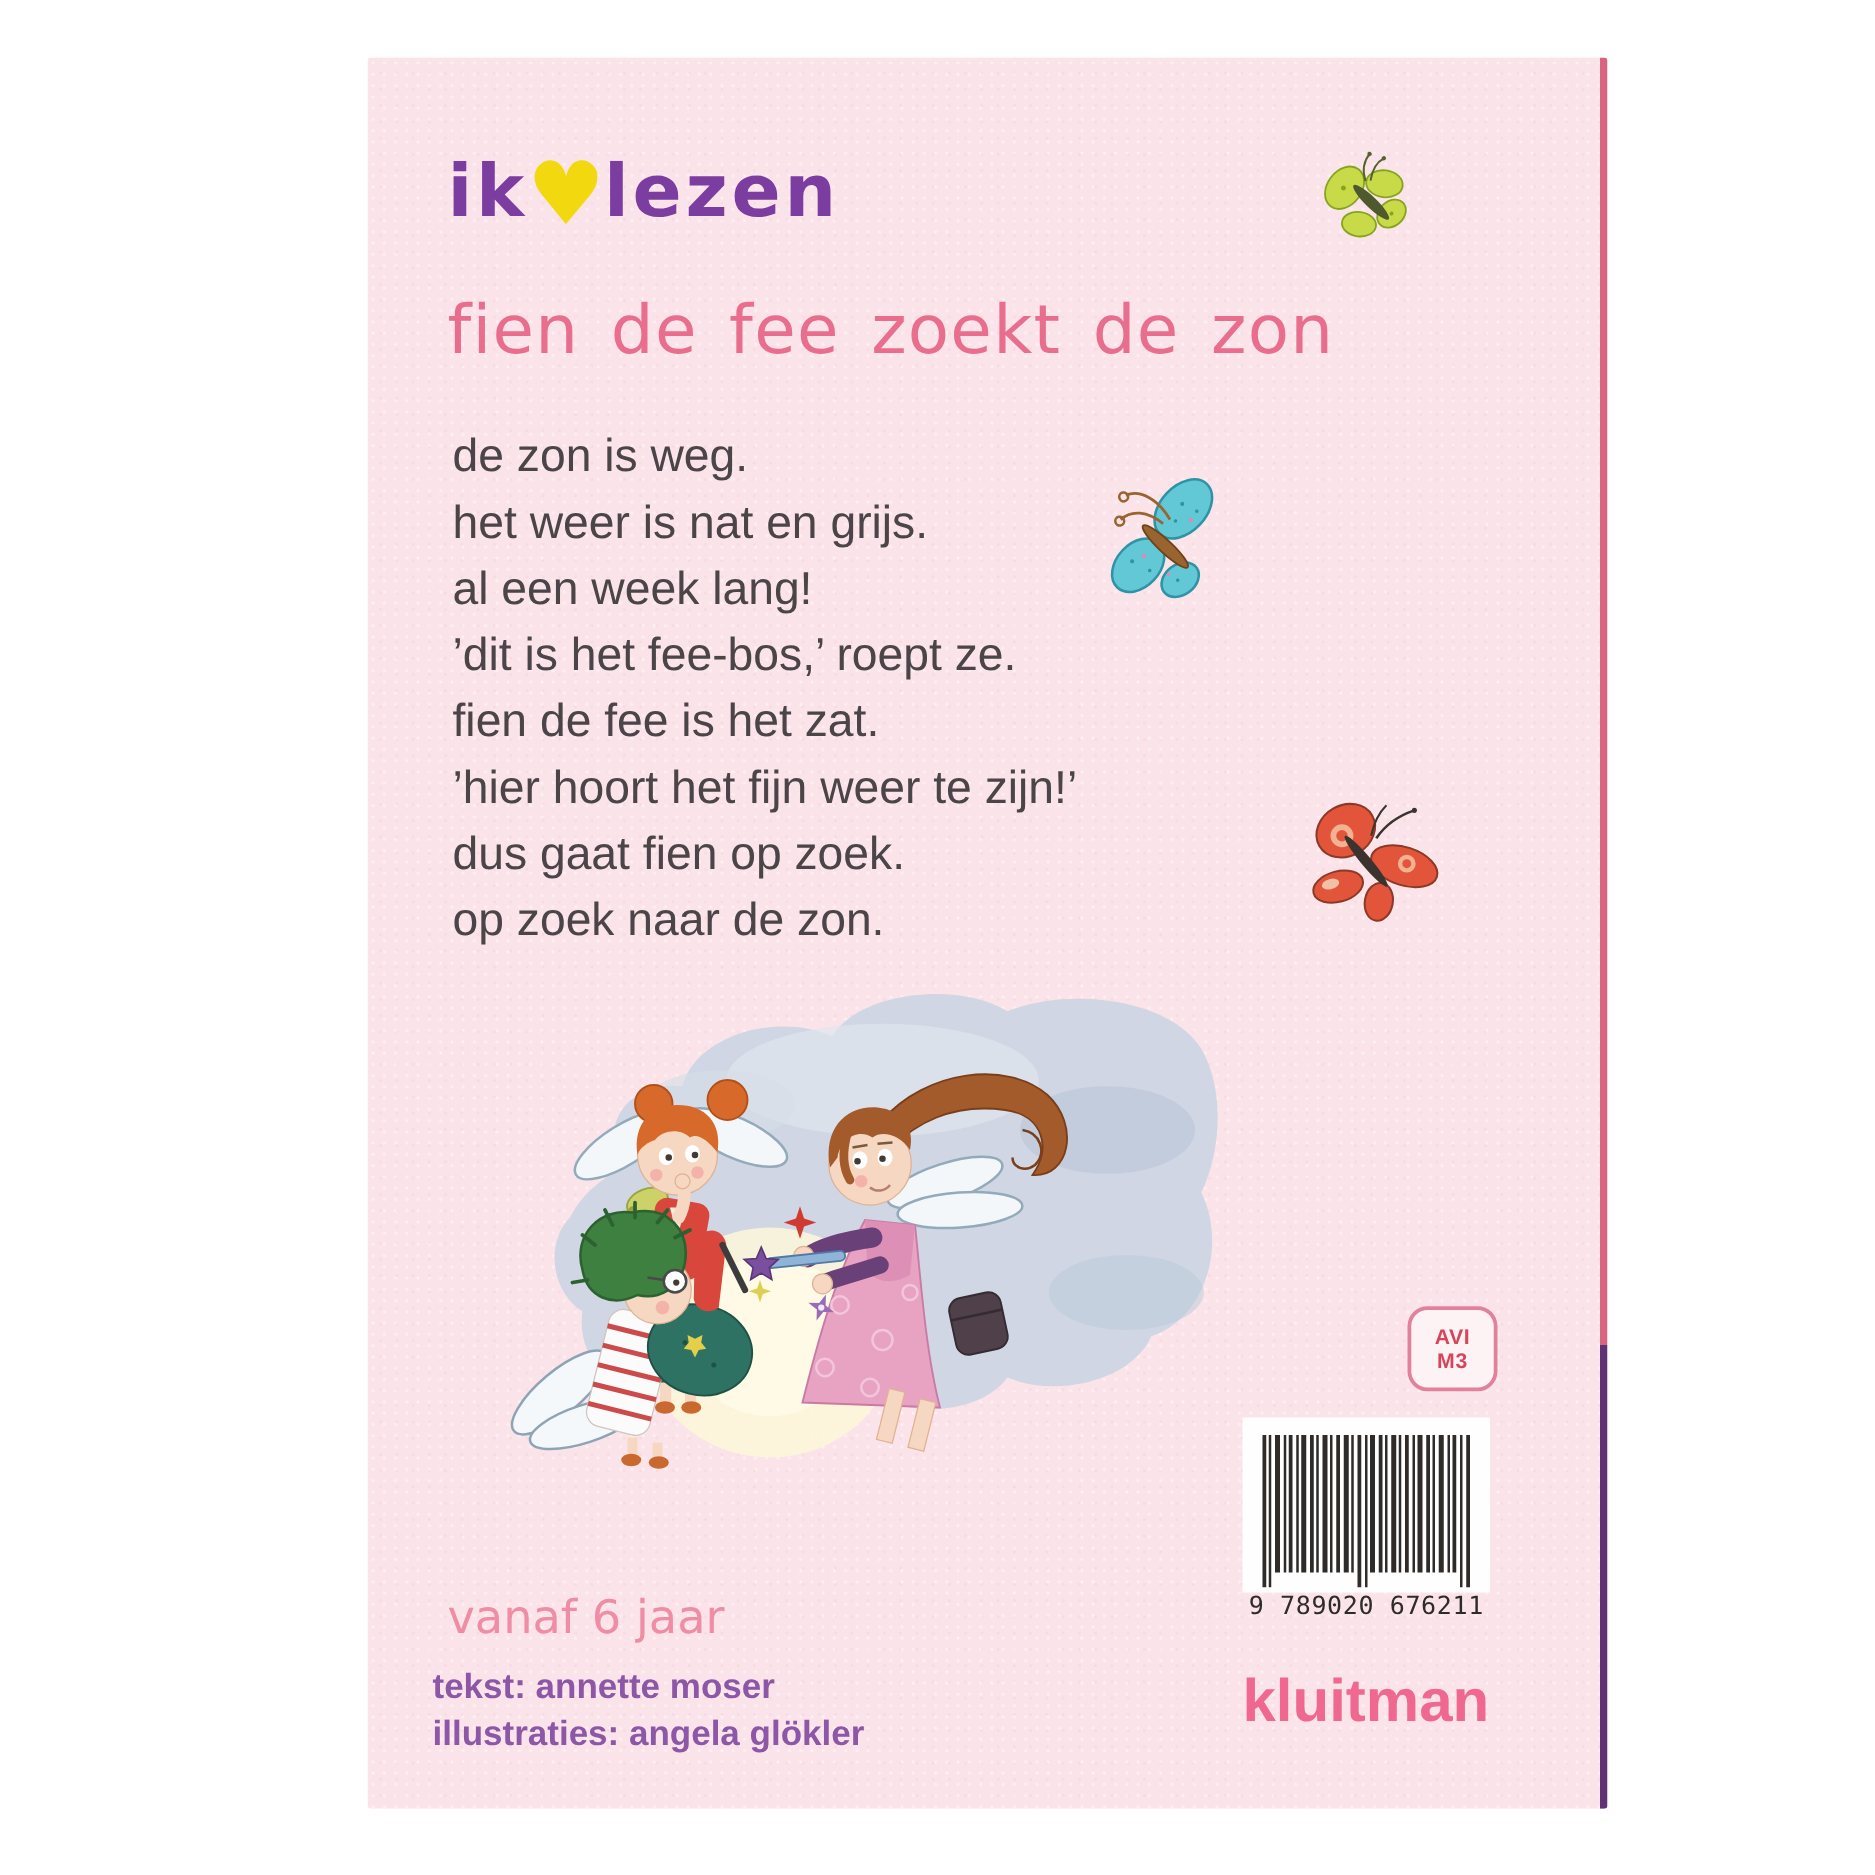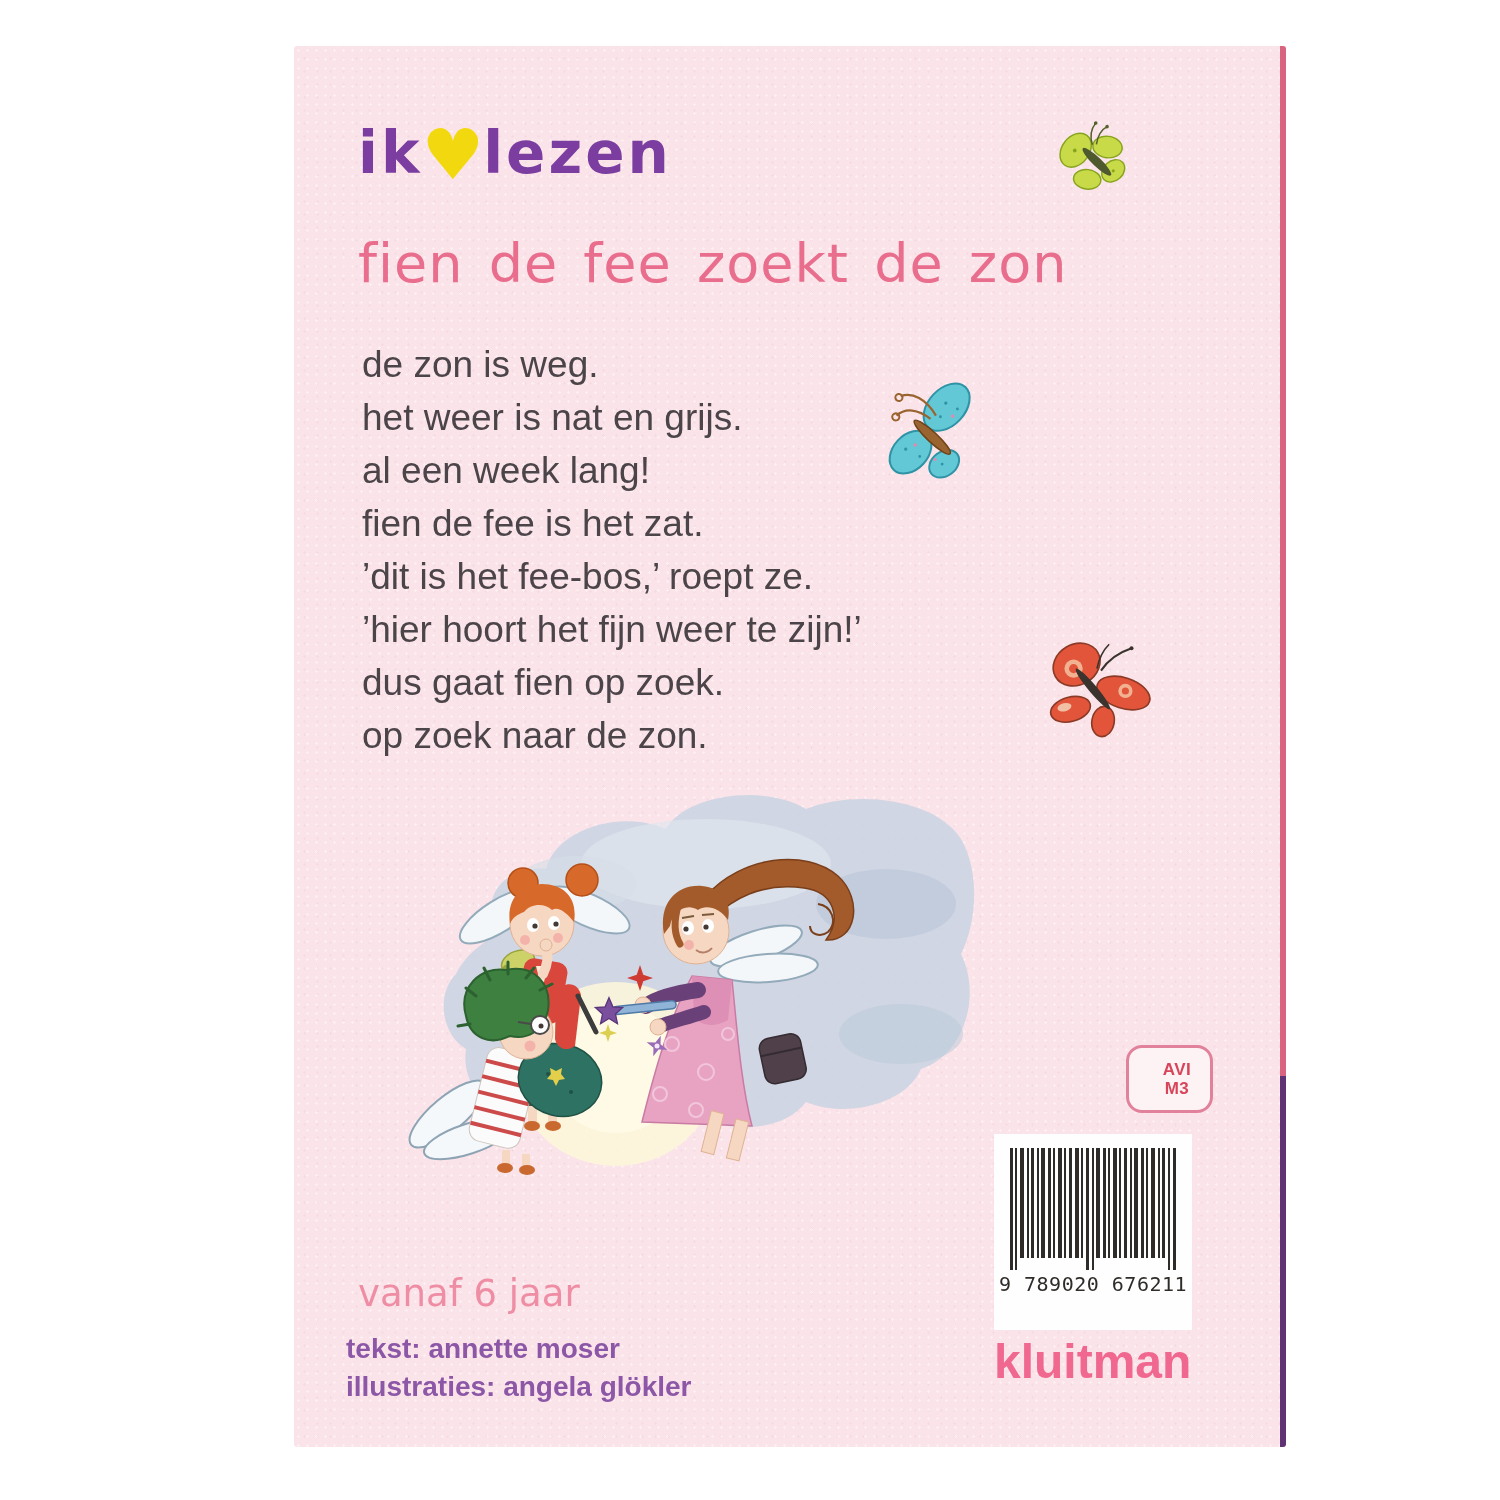--- a/index.html
+++ b/index.html
@@ -25,23 +25,23 @@
   .butterfly{position:absolute;}
   .bf-green{left:758px;top:68px;width:88px;height:90px;}
   .bf-blue{left:578px;top:320px;width:120px;height:130px;}
   .bf-red{left:746px;top:584px;width:120px;height:124px;}
 
   .illustration{position:absolute;left:112px;top:738px;width:576px;height:420px;}
 
   .avi-badge{position:absolute;left:832px;top:999px;width:66px;height:62px;
              border:3.5px solid #e2819c;border-radius:16px;background:#fdf3f5;
              display:flex;flex-direction:column;align-items:center;justify-content:center;
-             font-weight:bold;font-size:17px;line-height:19px;color:#d8445a;letter-spacing:.5px;padding-left:15px;}
-
-  .barcode-panel{position:absolute;left:700px;top:1088px;width:198px;height:196px;background:#fefefe;}
+             font-weight:bold;font-size:17px;line-height:19px;color:#d8445a;letter-spacing:.5px;}
+
+  .barcode-panel{position:absolute;left:700px;top:1088px;width:198px;height:140px;background:#fefefe;}
   .barcode-bars{display:block;margin:14px auto 0 auto;}
   .barcode-number{text-align:center;font-family:"DejaVu Sans Mono",monospace;
                   font-size:20px;color:#2e2b28;margin-top:2px;letter-spacing:.5px;}
 
   .publisher{position:absolute;left:700px;top:1288px;font-weight:bold;font-size:48px;
              color:#f0688f;letter-spacing:0;}
 
   .age-label{position:absolute;left:64px;top:1226px;font-family:"DejaVu Sans",sans-serif;
              font-size:37px;color:#ee8da4;}
   .credits{position:absolute;left:52px;top:1284px;font-weight:bold;font-size:28px;
@@ -59,22 +59,22 @@
     <div class="logo">
       <span>ik</span><span class="heart">♥</span><span>lezen</span>
     </div>
 
     <h1 class="title">fien de fee zoekt de zon</h1>
 
     <div class="blurb">
       <div>de zon is weg.</div>
       <div>het weer is nat en grijs.</div>
       <div>al een week lang!</div>
+      <div>’dit is het fee-bos,’ roept ze.</div>
       <div>fien de fee is het zat.</div>
-      <div>’dit is het fee-bos,’ roept ze.</div>
       <div>’hier hoort het fijn weer te zijn!’</div>
       <div>dus gaat fien op zoek.</div>
       <div>op zoek naar de zon.</div>
     </div>
 
     <svg class="butterfly bf-green" viewBox="0 0 90 90">
       <g transform="rotate(-18 45 45)">
         <g fill="#c9da48" stroke="#87a41f" stroke-width="1.5">
           <ellipse cx="28" cy="30" rx="19" ry="14" transform="rotate(-35 28 30)"></ellipse>
           <ellipse cx="60" cy="37" rx="15" ry="11" transform="rotate(25 60 37)"></ellipse>

